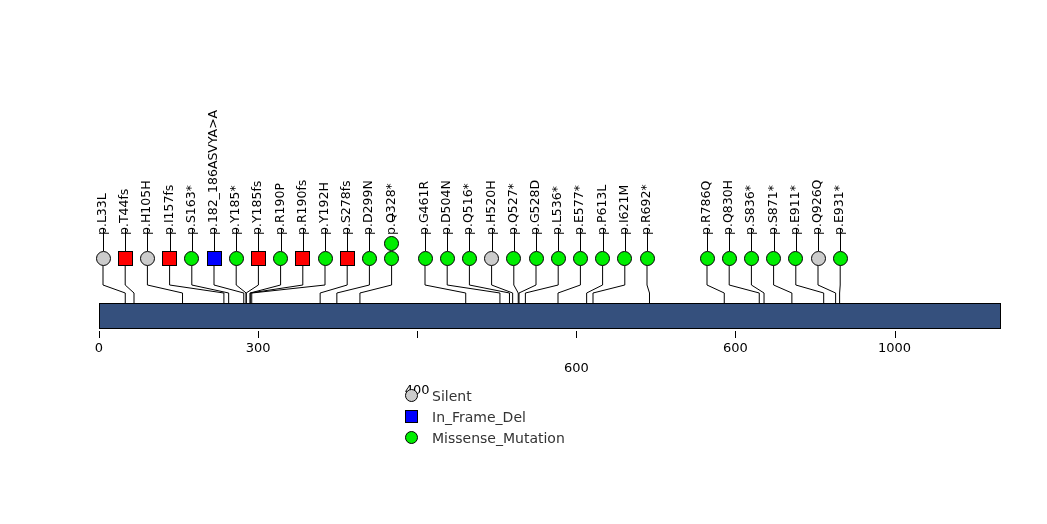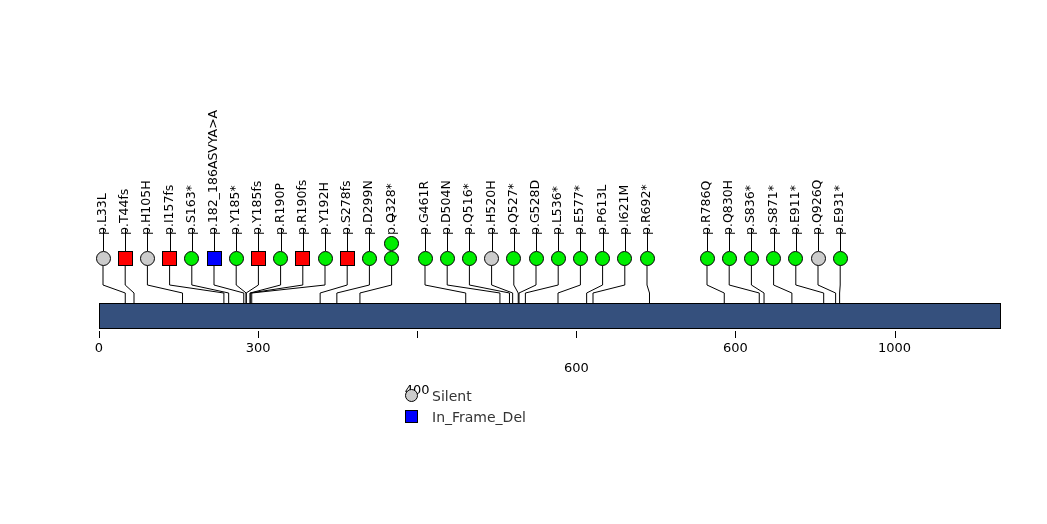--- a/index.html
+++ b/index.html
@@ -225,15 +225,19 @@
 
   <div class="legend" id="legend">
       <div class="legend-row">
         <span class="legend-swatch circle" style="background: rgb(204, 204, 204);"></span>
         <span class="legend-text">Silent</span>
       </div>
       <div class="legend-row">
         <span class="legend-swatch square" style="background: rgb(0, 0, 255);"></span>
         <span class="legend-text">In_Frame_Del</span>
       </div>
+      <div class="legend-row">
+        <span class="legend-swatch circle" style="background: rgb(0, 238, 0);"></span>
+        <span class="legend-text">Missense_Mutation</span>
+      </div>
     </div>
 
 </div>
 
 </body></html>

